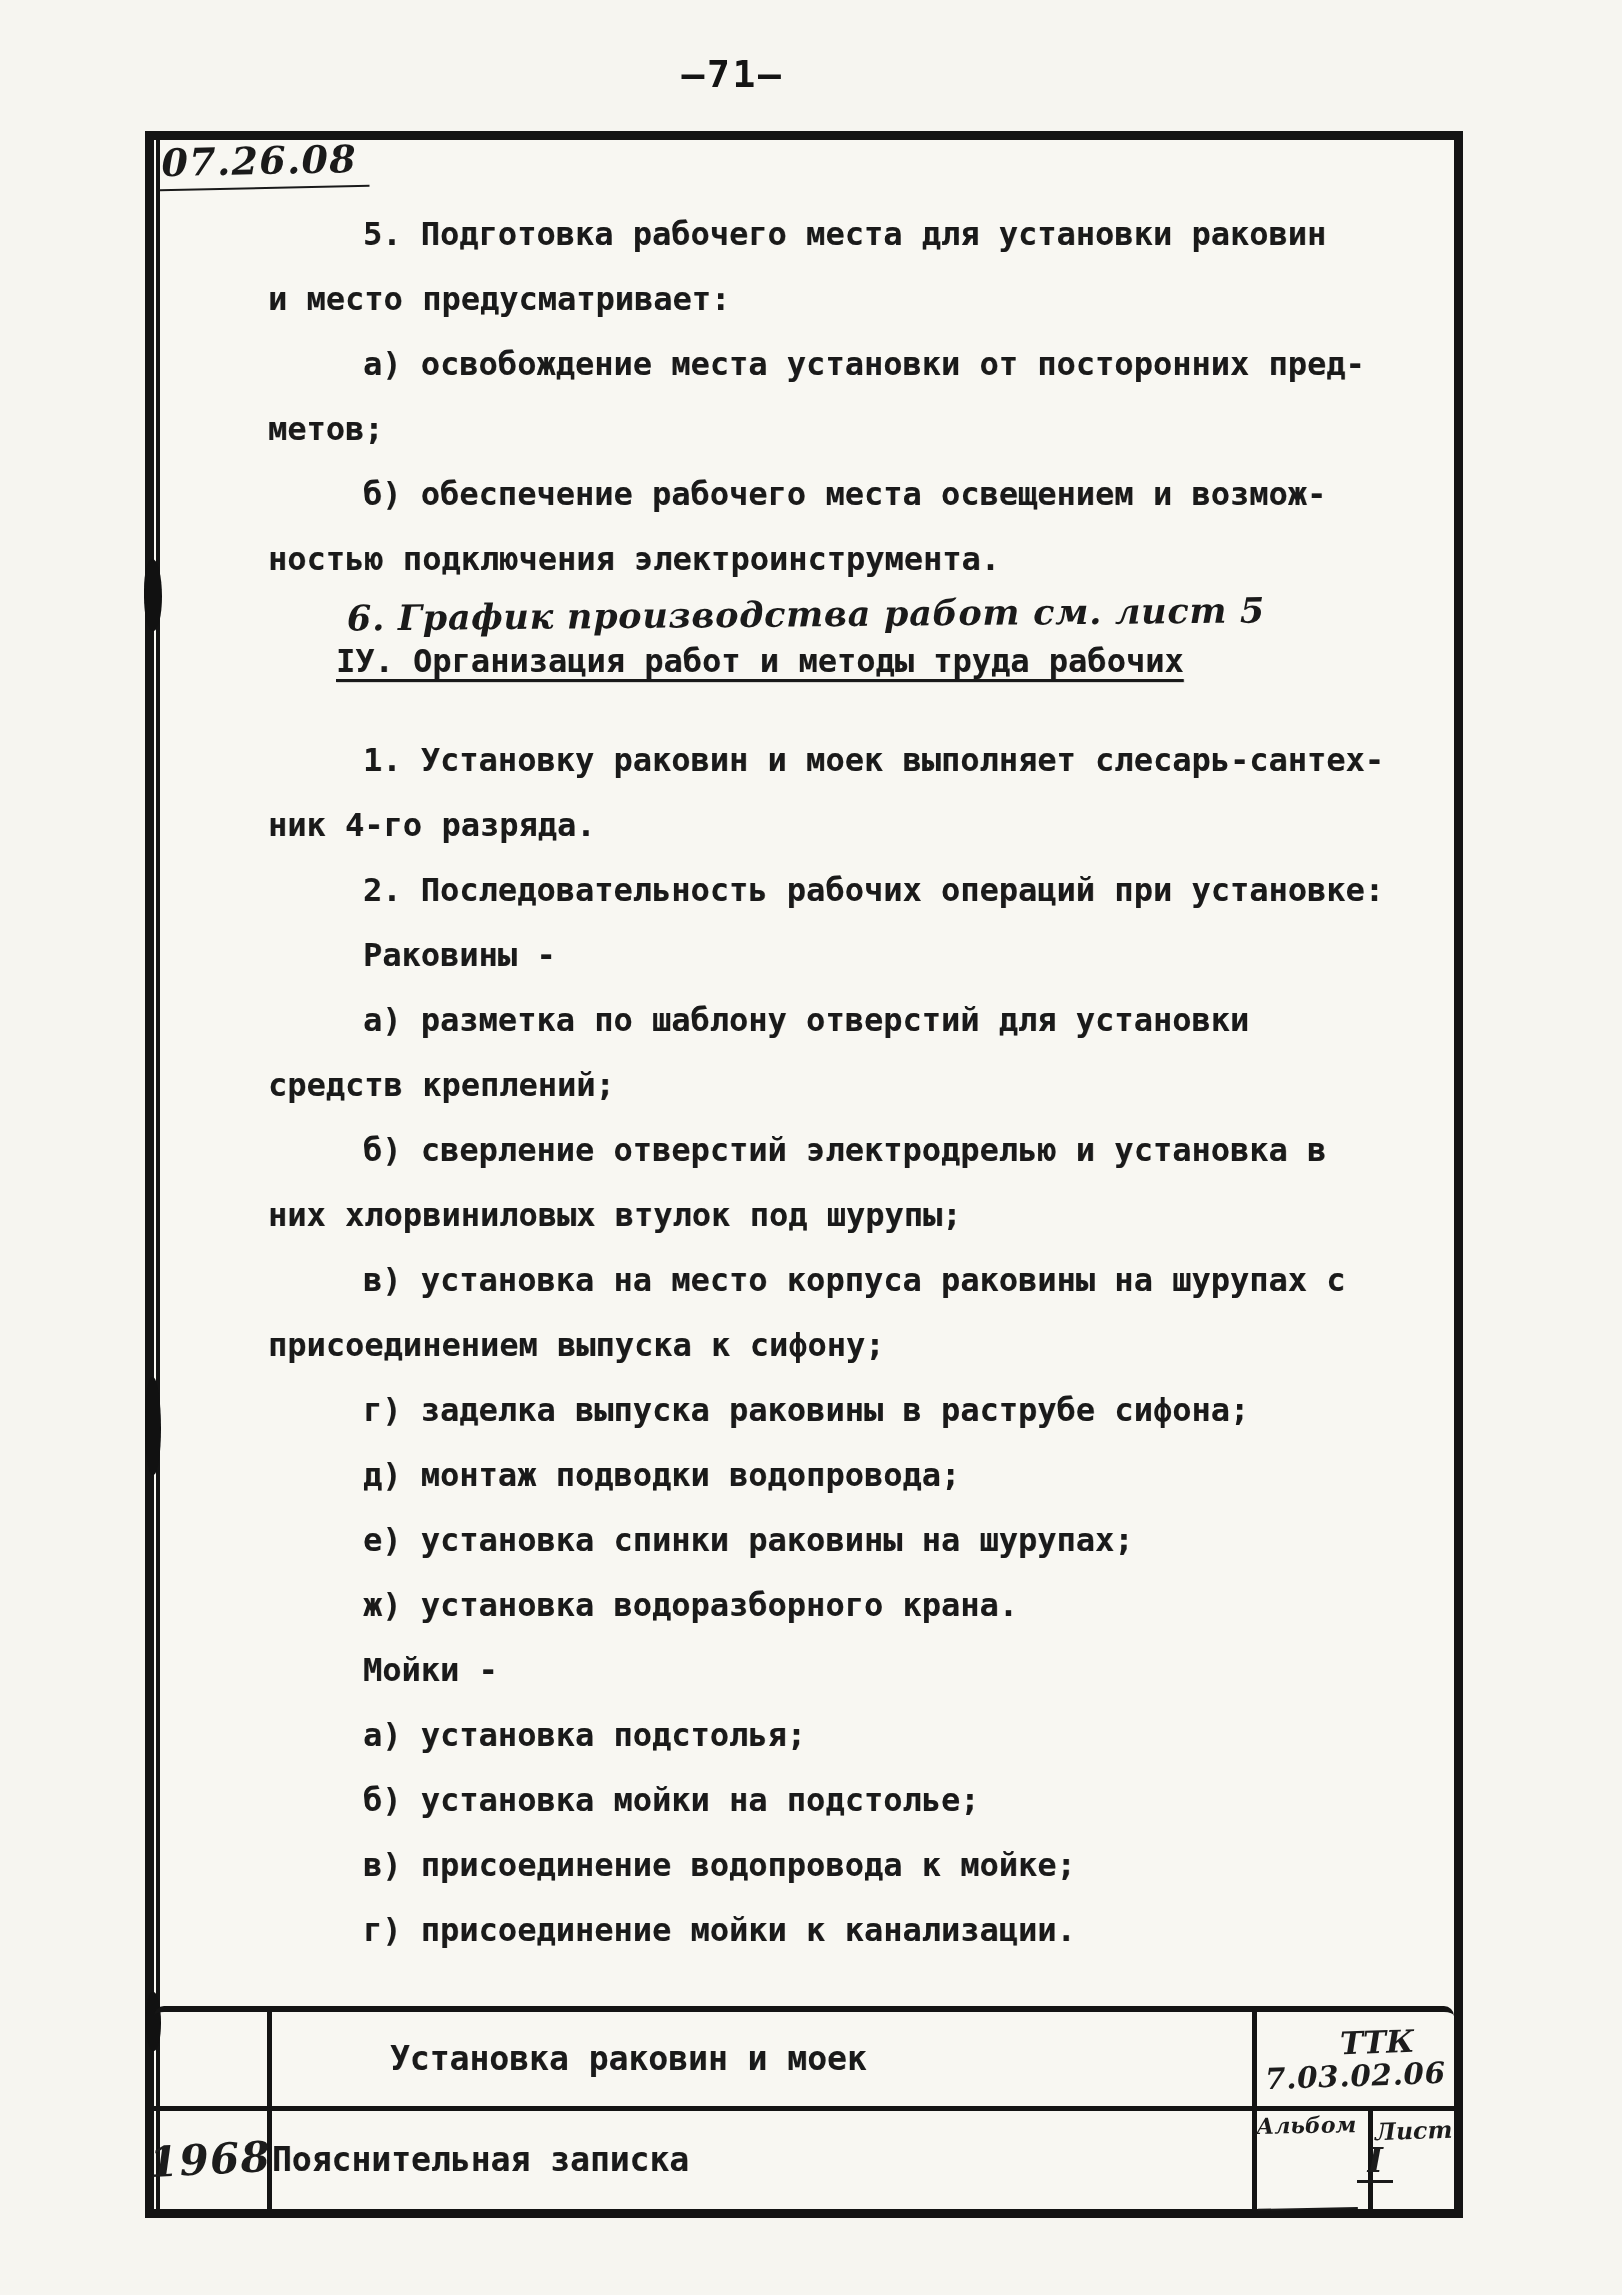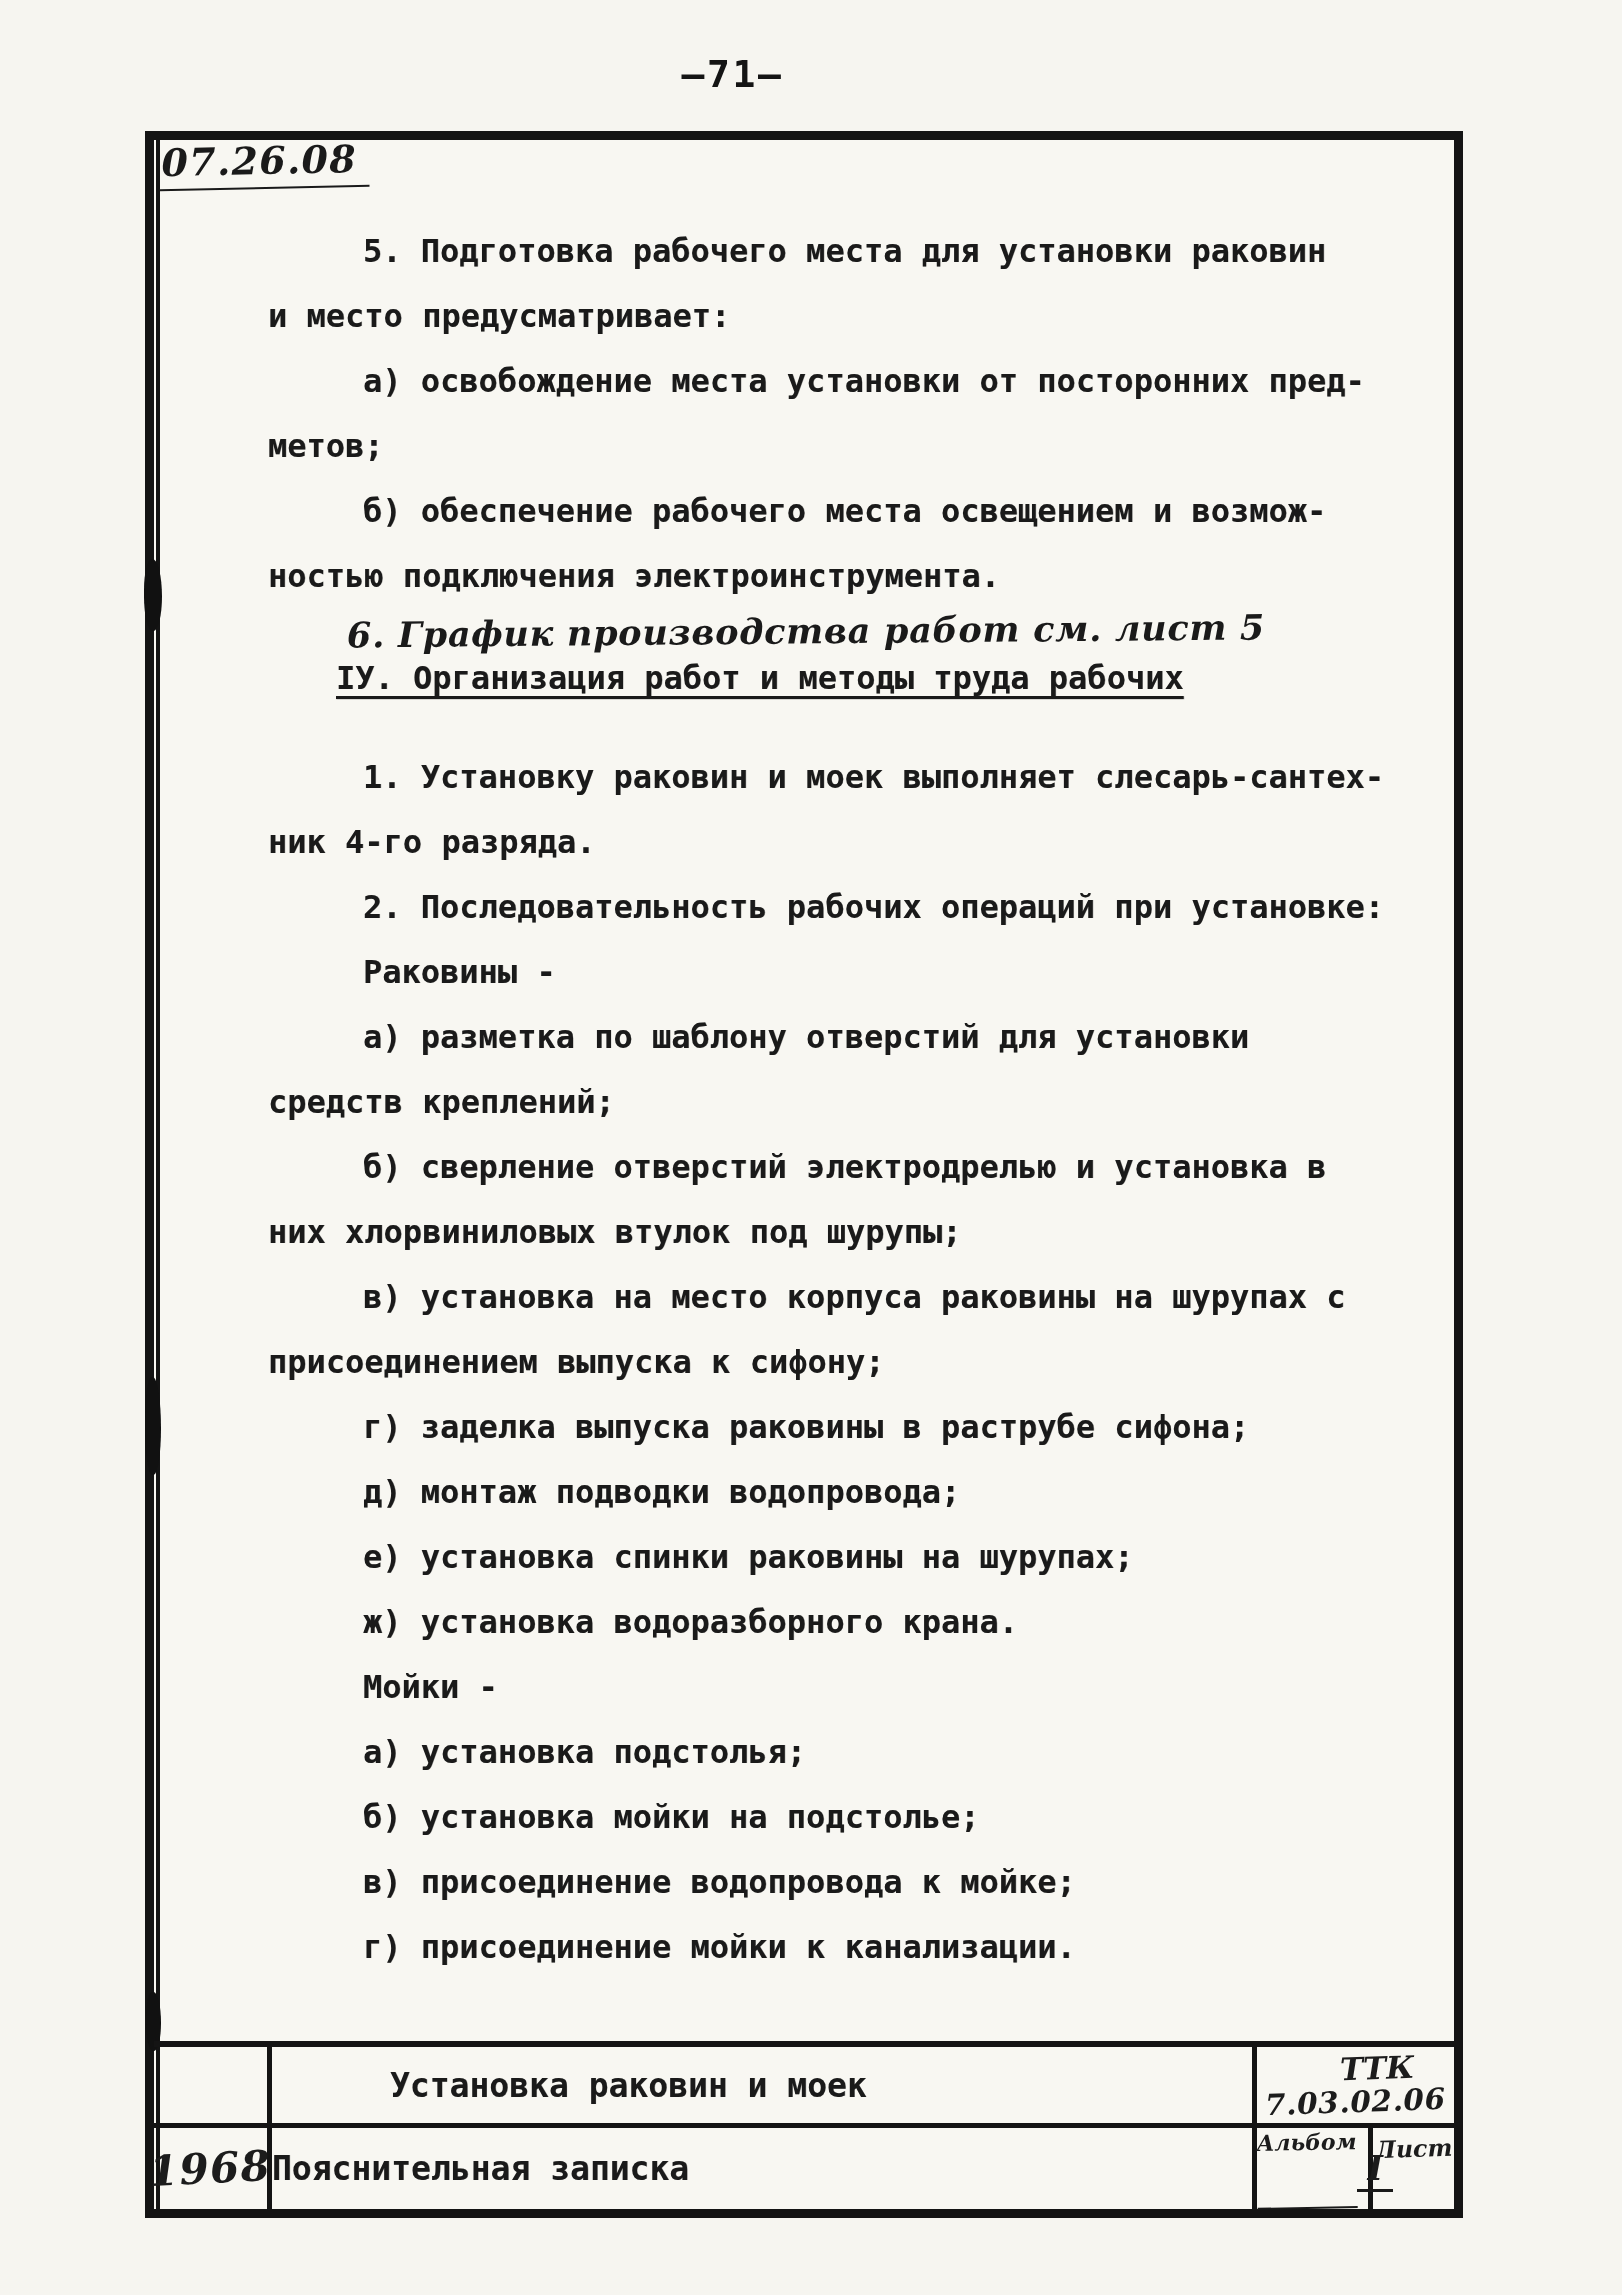--- a/index.html
+++ b/index.html
@@ -73,21 +73,21 @@
     transform: rotate(-1.2deg);
     border-bottom: 2.6px solid #1a1a1a;
     padding: 0 11.8px 2.6px 2.6px;
     letter-spacing: 1.3px;
   }
 
   
   .body-text {
     position: absolute;
     left: 114px;
-    top: 79px;
+    top: 62px;
     width: 1171px;
     font: 700 32px/65px "DejaVu Sans Mono", monospace;
     text-shadow: 0.4px 0.4px 0 rgba(10,10,10,0.35);
   }
   .line { white-space: nowrap; height: 65px; }
   .line.indent { padding-left: 95px; }
   .line.handwritten {
     font: italic 700 35px/44px "DejaVu Serif", serif;
     height: 44px;
     padding-left: 79px;
@@ -104,26 +104,27 @@
     text-underline-offset: 6.5px;
   }
   .line.gap { height: 42px; }
 
   
   .title-block {
     position: absolute;
     left: 0;
     right: 0;
     bottom: 0;
-    height: 168px;
+    height: 203px;
     border-top: 6.5px solid #141414;
     box-sizing: border-box;
     display: grid;
     grid-template-columns: 118px 1fr 116px 81px;
     grid-template-rows: 1fr 1fr;
+    border-radius: 10px;
   }
   .tb-cell { box-sizing: border-box; display: flex; align-items: center; }
   .tb-a { grid-column: 1; grid-row: 1; border-right: 5.9px solid #141414; border-bottom: 5.9px solid #141414; }
   .tb-b { grid-column: 2; grid-row: 1; border-right: 5.9px solid #141414; border-bottom: 5.9px solid #141414;
           padding-left: 118px; font: 700 33px "DejaVu Sans Mono", monospace; text-shadow: 0.4px 0.4px 0 rgba(10,10,10,0.35); }
   .tb-c { grid-column: 3 / span 2; grid-row: 1; border-bottom: 5.9px solid #141414;
           flex-direction: column; justify-content: center; transform: none; }
   .tb-c .code1 { font: italic 700 31px/34px "DejaVu Serif", serif; transform: translateX(22px) rotate(-2deg); }
   .tb-c .code2 { font: italic 700 29.4px/34px "DejaVu Serif", serif; transform: rotate(-2deg); letter-spacing: 0.7px; }
   .tb-d { grid-column: 1; grid-row: 2; border-right: 5.9px solid #141414; justify-content: center; }

